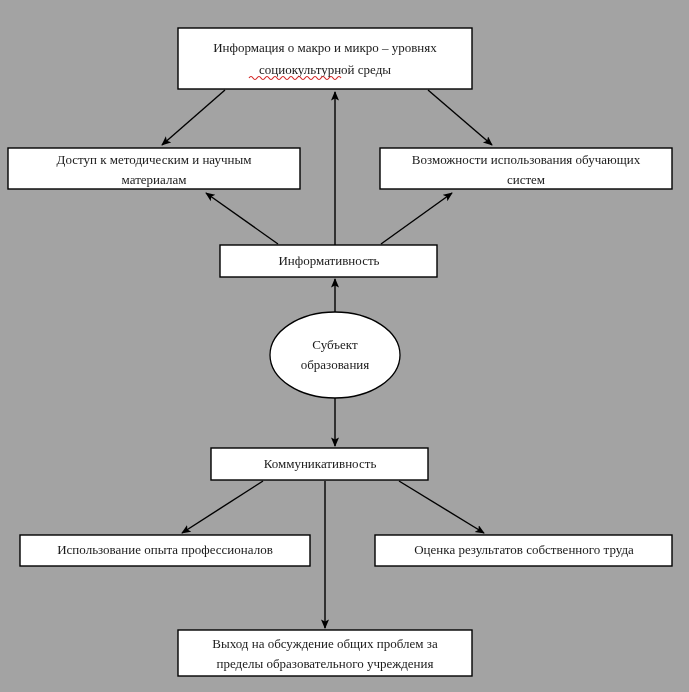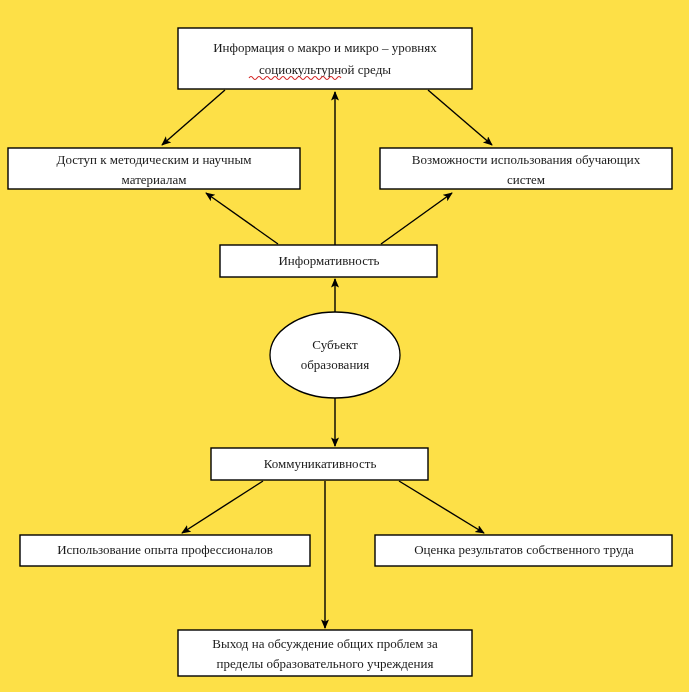--- a/index.html
+++ b/index.html
@@ -7,21 +7,21 @@
     padding: 0;
     background: #ffffff;
   }
   body {
     font-family: "Liberation Serif", "DejaVu Serif", serif;
   }
   #diagram-root {
     position: relative;
     width: 689px;
     height: 692px;
-    background: #fde047;
+    background: #a3a3a3;
     overflow: hidden;
   }
   #diagram-svg {
     position: absolute;
     top: 0;
     left: 0;
     width: 689px;
     height: 692px;
   }
   .node-text {

